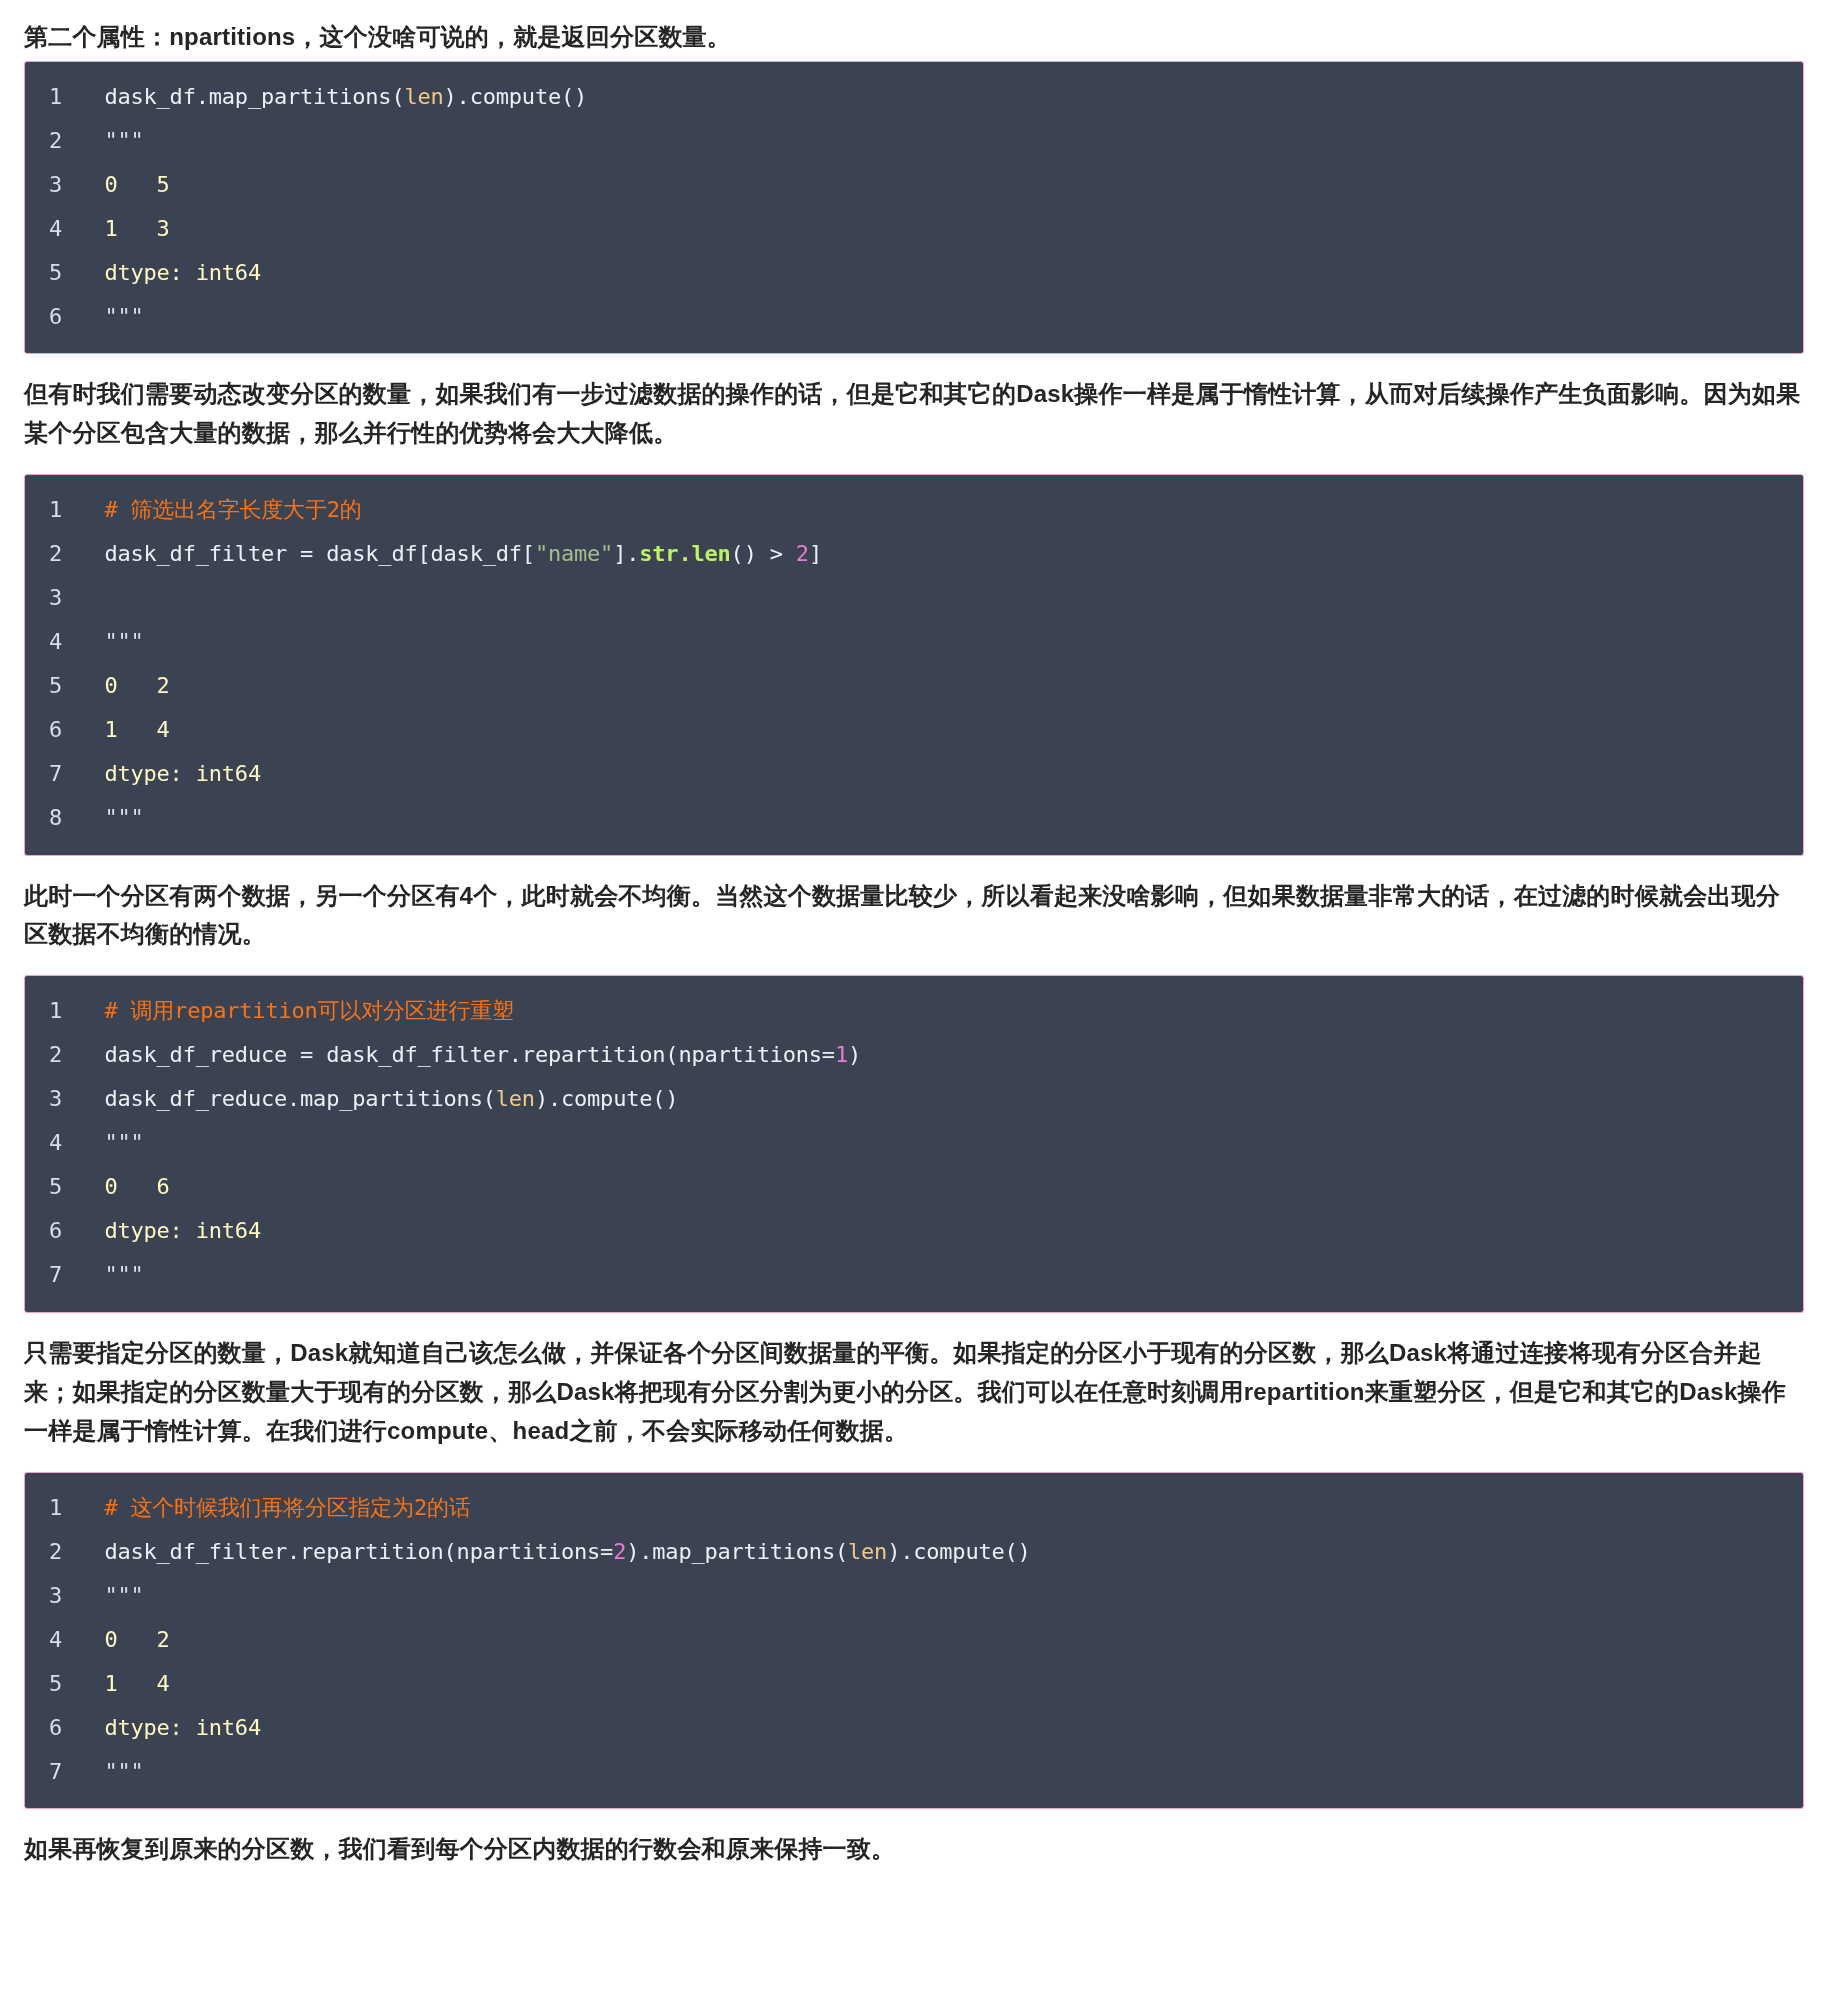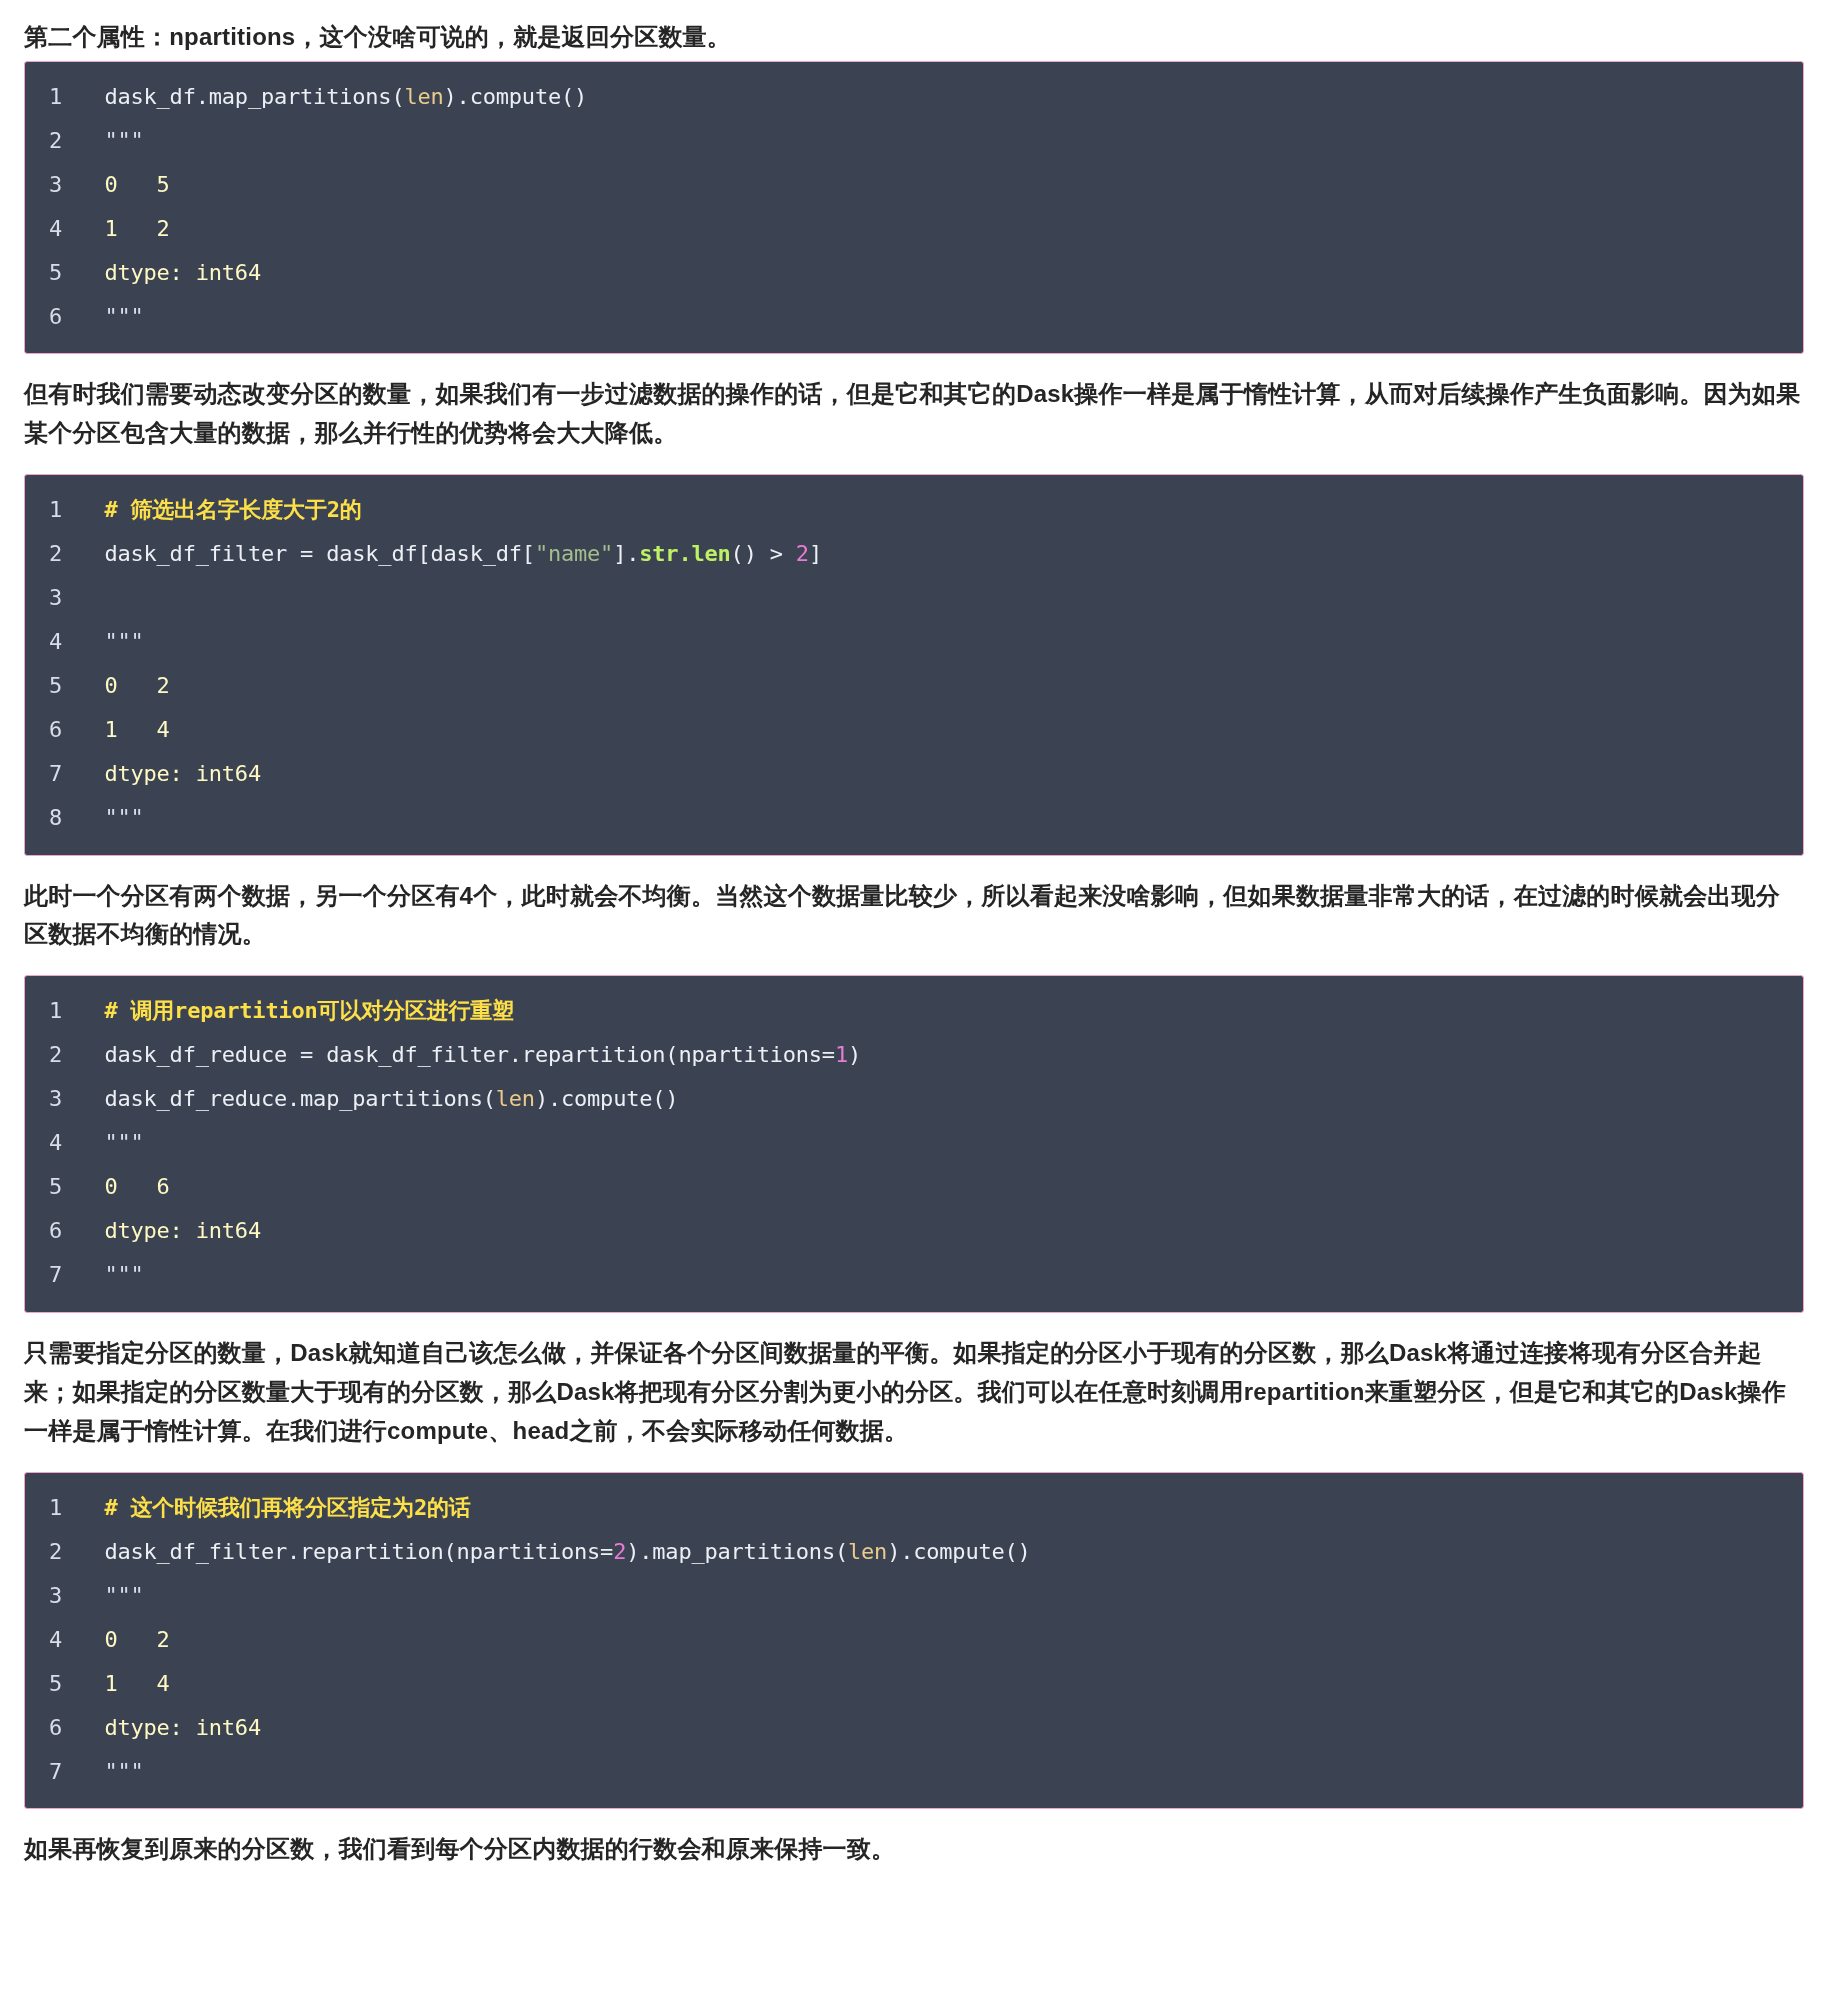--- a/index.html
+++ b/index.html
@@ -58,21 +58,21 @@
     font-family: "DejaVu Sans Mono", monospace;
     font-size: 22px;
   }
   .code-txt {
     color: #e6e9ef;
     padding-left: 19.4px;
     font-family: "DejaVu Sans Mono", monospace;
     letter-spacing: -0.2px;
     text-align: right;
   }
-  .tok-comment { color: #fde047; font-weight: bold; }
+  .tok-comment { color: #f97316; }
   .tok-func { color: #ebcb8b; }
   .tok-str { color: #a3be8c; }
   .tok-num { color: #e87bd4; }
   .tok-attr { color: #bef264; font-weight: bold; }
   .tok-out { color: #fef9c3; }
   .tok-q { color: #d8dee9; }
   .tok-plain { color: #eceff4; }
   .bottom-note {
     margin-top: 24px;
     margin-bottom: 4.9px;
@@ -82,21 +82,21 @@
 <body>
 
 <div class="page">
 
   <p class="para lead">第二个属性：npartitions，这个没啥可说的，就是返回分区数量。</p>
 
   <div class="code-block" id="cb0">
       <div class="code-line"><span class="ln">1</span><span class="code-txt"><span class="tok-plain">dask_df.map_partitions(</span><span class="tok-func">len</span><span class="tok-plain">).compute()</span></span></div>
       <div class="code-line"><span class="ln">2</span><span class="code-txt"><span class="tok-q">"""</span></span></div>
       <div class="code-line"><span class="ln">3</span><span class="code-txt"><span class="tok-out">0   5</span></span></div>
-      <div class="code-line"><span class="ln">4</span><span class="code-txt"><span class="tok-out">1   2</span></span></div>
+      <div class="code-line"><span class="ln">4</span><span class="code-txt"><span class="tok-out">1   3</span></span></div>
       <div class="code-line"><span class="ln">5</span><span class="code-txt"><span class="tok-out">dtype: int64</span></span></div>
       <div class="code-line"><span class="ln">6</span><span class="code-txt"><span class="tok-q">"""</span></span></div>
     </div>
 
 
   <p class="para">但有时我们需要动态改变分区的数量，如果我们有一步过滤数据的操作的话，但是它和其它的Dask操作一样是属于惰性计算，从而对后续操作产生负面影响。因为如果某个分区包含大量的数据，那么并行性的优势将会大大降低。</p>
 
   <div class="code-block" id="cb1">
       <div class="code-line"><span class="ln">1</span><span class="code-txt"><span class="tok-comment"># 筛选出名字长度大于2的</span></span></div>
       <div class="code-line"><span class="ln">2</span><span class="code-txt"><span class="tok-plain">dask_df_filter = dask_df[dask_df[</span><span class="tok-str">"name"</span><span class="tok-plain">].</span><span class="tok-attr">str.len</span><span class="tok-plain">() &gt; </span><span class="tok-num">2</span><span class="tok-plain">]</span></span></div>

